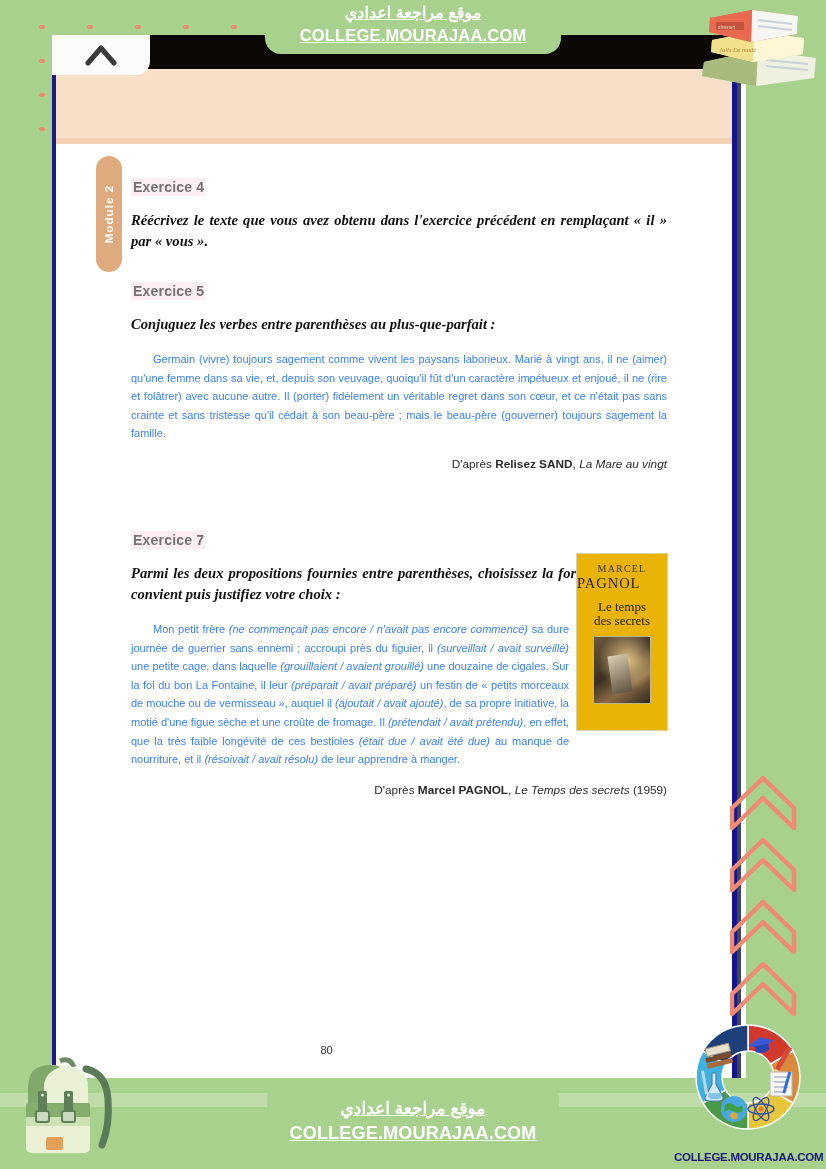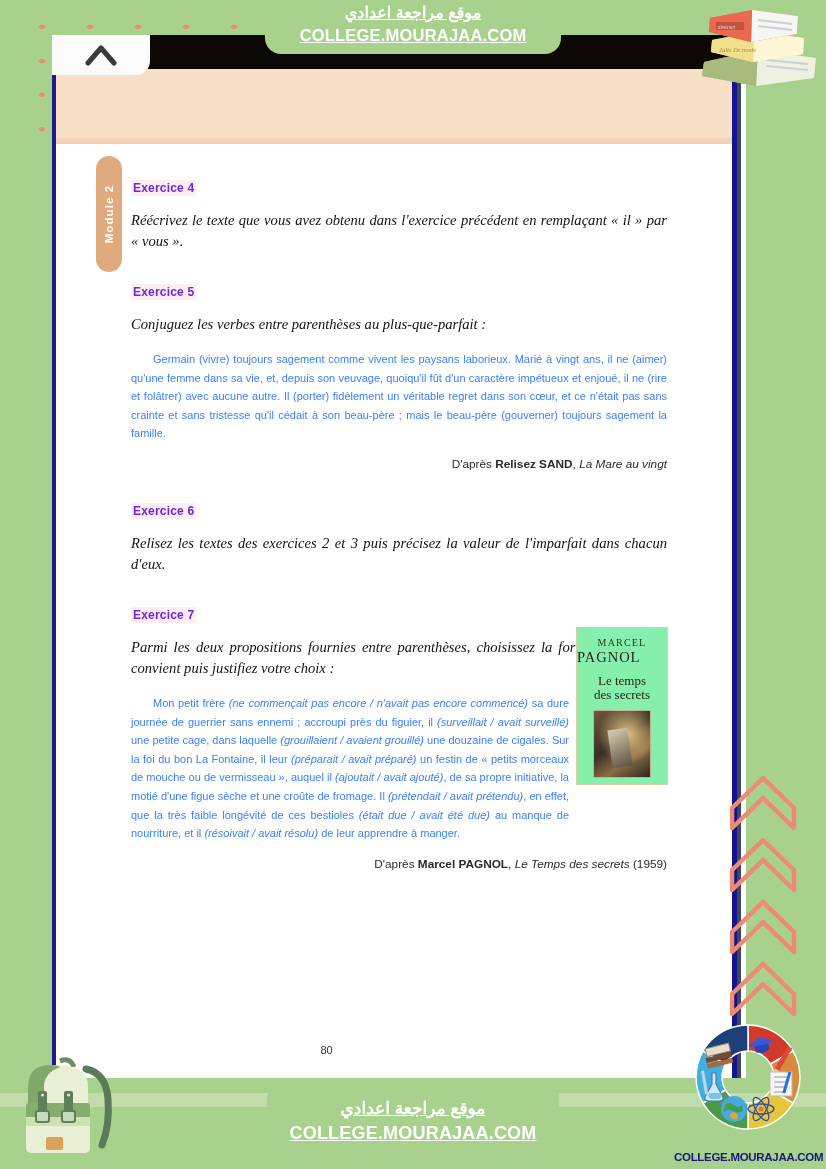--- a/index.html
+++ b/index.html
@@ -228,33 +228,33 @@
   }
 
   
   #doc {
     position: absolute;
     left: 131px; top: 178px;
     width: 536px;
     z-index: 8;
   }
   .ex-title {
-    color: #6d28d9;
-    font-size: 12px;
+    color: #737373;
+    font-size: 14px;
     font-weight: bold;
     font-family: "Liberation Sans", sans-serif;
     letter-spacing: .2px;
     background: #fdeef4;
     display: inline-block;
     padding: 1px 2px;
   }
   .consigne {
     font-family: "Liberation Serif", serif;
     font-style: italic;
-    font-weight: normal;
+    font-weight: bold;
     font-size: 14.6px;
     color: #111111;
     line-height: 21px;
     text-align: justify;
     margin: 14px 0 0 0;
   }
   .passage {
     font-family: "Liberation Sans", sans-serif;
     font-size: 11px;
     color: #3b82f6;
@@ -274,22 +274,22 @@
   .attrib b { font-weight: bold; }
   .attrib i { font-style: italic; }
 
   .gap-lg { height: 30px; }
 
   
   #ex7-block { position: relative; }
   #book-cover {
     position: absolute;
     right: -1px; top: 22px;
-    width: 92px; height: 158px;
-    background: #86efac;
+    width: 92px; height: 178px;
+    background: #eab308;
     border: 1px solid #d9d2a4;
     box-sizing: border-box;
     z-index: 9;
     float: right;
   }
   #book-cover-float {
     float: right;
     width: 98px;
     height: 158px;
     shape-outside: inset(0);
@@ -429,24 +429,20 @@
     <div class="ex-title">Exercice 5</div>
     <p class="consigne">Conjuguez les verbes entre parenthèses au plus-que-parfait :</p>
     <p class="passage">Germain (vivre) toujours sagement comme vivent les paysans laborieux. Marié à vingt ans, il ne (aimer) qu'une femme dans sa vie, et, depuis son veuvage, quoiqu'il fût d'un caractère impétueux et enjoué, il ne (rire et folâtrer)  avec aucune autre. Il (porter) fidèlement un véritable regret dans son cœur, et ce n'était pas sans crainte et sans tristesse qu'il cédait à son beau-père ; mais le beau-père (gouverner) toujours sagement la famille.</p>
     <div class="attrib">
       <span>D'après </span><b>Relisez SAND</b><span>, </span><i>La Mare au vingt</i><span></span>
     </div>
   </div>
 
   <div class="gap-lg"></div>
 
-  <div>
-    <div class="ex-title">Exercice 6</div>
-    <p class="consigne">Relisez les textes des exercices 2 et 3 puis précisez la valeur de l'imparfait dans chacun d'eux.</p>
-  </div>
 
   <div class="gap-lg"></div>
 
   <div id="ex7-block">
     <div class="ex-title">Exercice 7</div>
     <p class="consigne">Parmi les deux propositions fournies entre parenthèses, choisissez la forme verbale qui convient puis justifiez votre choix :</p>
 
     <div id="book-cover-float"></div>
     <div id="book-cover">
       <div class="bc-author1">MARCEL</div>

